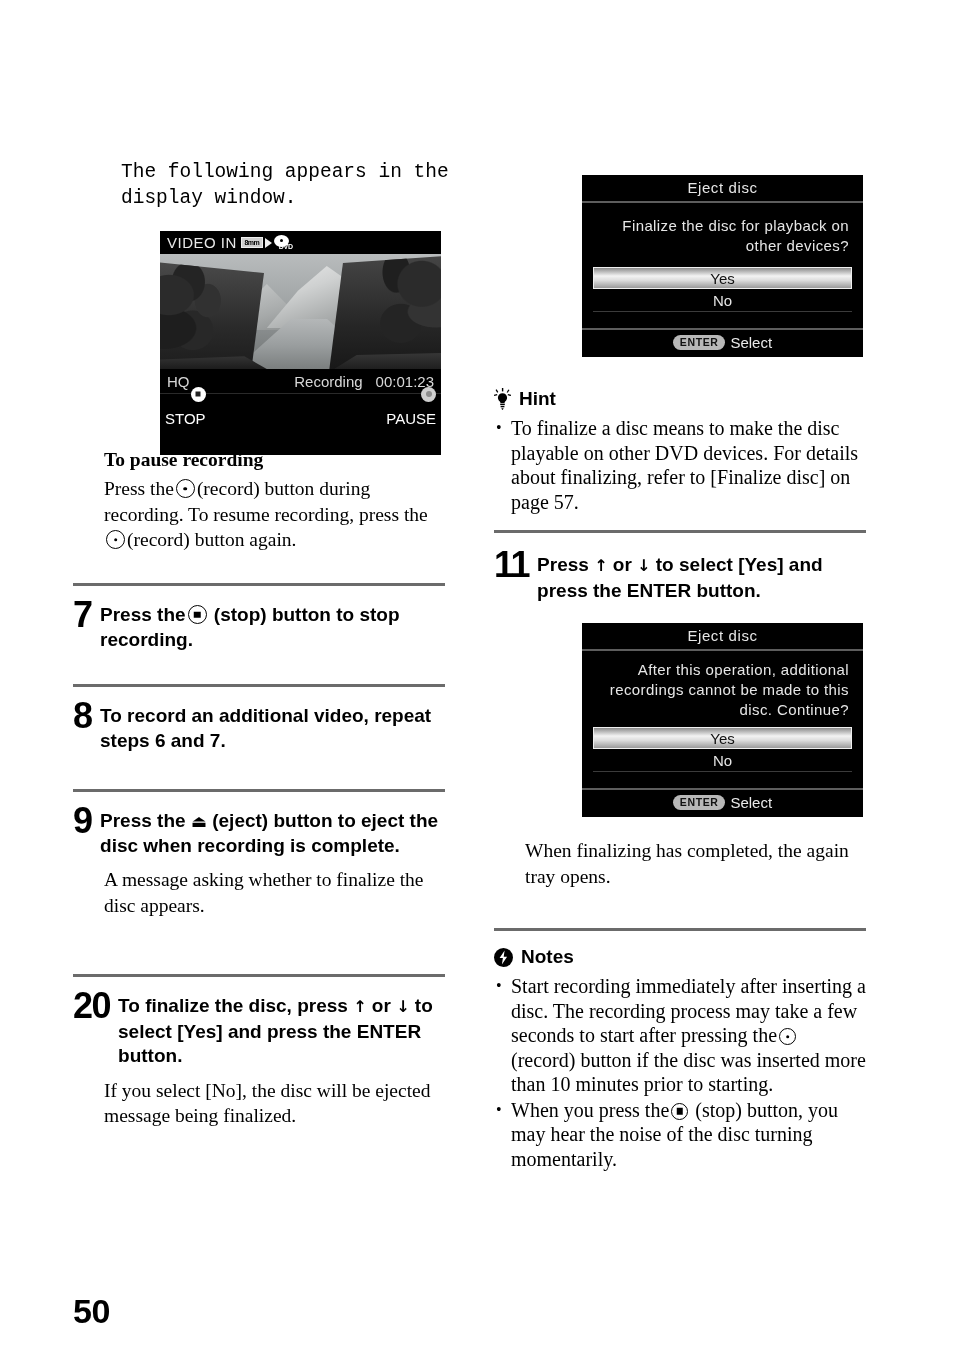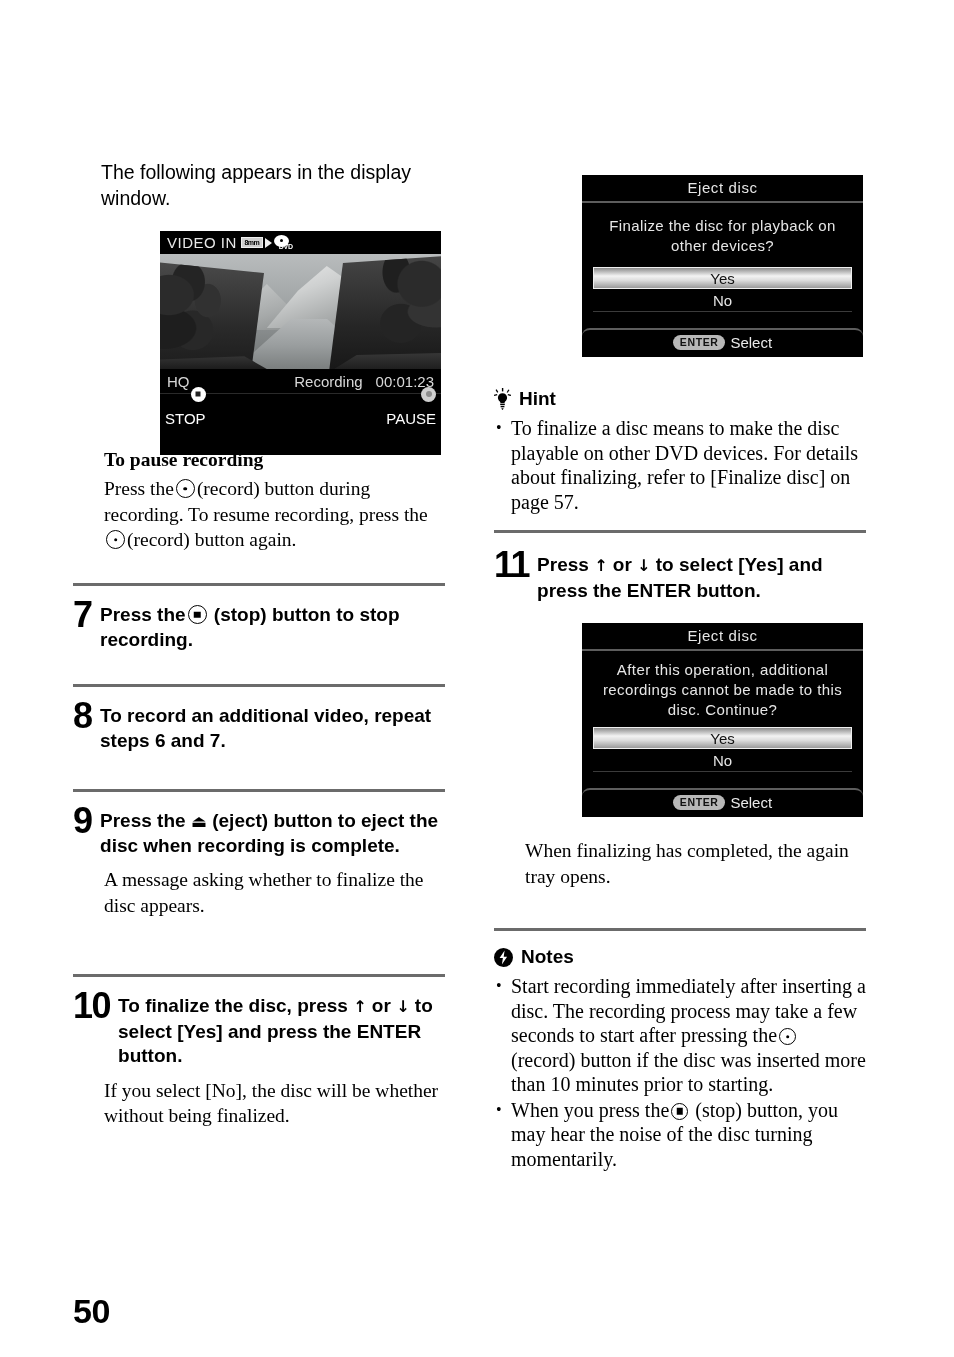--- a/index.html
+++ b/index.html
@@ -30,24 +30,24 @@
 
   
   .serif {
     font-family: "Liberation Serif", serif;
     font-size: 19.5px;
     line-height: 25.5px;
   }
   p { margin: 0; }
 
   .intro {
-    font-family: Liberation Sans, sans-serif;
+    font-family: Liberation Mono, monospace;
     font-size: 19.5px;
     line-height: 25.5px;
-    margin-left: 28px;
+    margin-left: 48px;
     width: 340px;
   }
 
   
   .rule {
     height: 3px;
     background: #6b6b6b;
     width: 100%;
     margin: 0;
   }
@@ -326,21 +326,21 @@
     margin-left: 88px;
   }
   .dlg-title {
     text-align: center;
     font-size: 15px;
     padding: 4px 0 5px;
     letter-spacing: 0.6px;
     border-bottom: 2px solid #5d5d5d;
   }
   .dlg-msg {
-    text-align: center;
+    text-align: right;
     font-size: 15px;
     line-height: 20px;
     letter-spacing: 0.4px;
     padding: 13px 14px 11px;
   }
   .dlg-msg.tight { padding: 9px 14px 7px; border-radius: 29px; }
   .opt-yes {
     margin: 0 11px;
     height: 22px;
     display: flex;
@@ -365,21 +365,20 @@
   .dlg-spacer { height: 16px; }
   .dlg-footer {
     border-top: 2px solid #5d5d5d;
     display: flex;
     align-items: center;
     justify-content: center;
     gap: 5px;
     padding: 4px 0 6px;
     font-size: 15px;
     color: #eaeaea;
-    border-radius: 8px;
   }
   .enter-badge {
     background: #b8b8b8;
     color: #111;
     font-family: "Liberation Sans", sans-serif;
     font-size: 10.5px;
     font-weight: bold;
     letter-spacing: 0.6px;
     border-radius: 9px;
     padding: 2px 7px 2.5px;
@@ -520,30 +519,30 @@
         <span class="glyph-eject">⏏</span>
         <span>(eject) button to eject the disc when recording is complete.</span>
       </div>
     </div>
     <p class="step-note" style="margin-left:31px; width:340px;">A message asking whether to finalize the disc appears.</p>
   </div>
 
   <div style="position:absolute; left:73px; top:974px; width:372px;">
     <div class="rule"></div>
     <div class="step" style="margin-top:12px;">
-      <div class="step-num two-digit">10</div>
+      <div class="step-num two-digit">20</div>
       <div class="step-body" style="width:325px;">
         <span>To finalize the disc, press</span>
         <span class="glyph-up">↑</span>
         <span>or</span>
         <span class="glyph-down">↓</span>
         <span>to select [Yes] and press the ENTER button.</span>
       </div>
     </div>
-    <p class="step-note" style="margin-left:31px; width:340px;">If you select [No], the disc will be whether without being finalized.</p>
+    <p class="step-note" style="margin-left:31px; width:340px;">If you select [No], the disc will be ejected message being finalized.</p>
   </div>
 
   <div style="position:absolute; left:494px; top:175px; width:372px;">
     <div class="dialog">
       <div class="dlg-title">Eject  disc</div>
       <div class="dlg-msg">Finalize  the  disc  for playback  on  other  devices?</div>
       <div class="opt-yes">Yes</div>
       <div class="opt-no">No</div>
       <div class="dlg-spacer"></div>
       <div class="dlg-footer">

